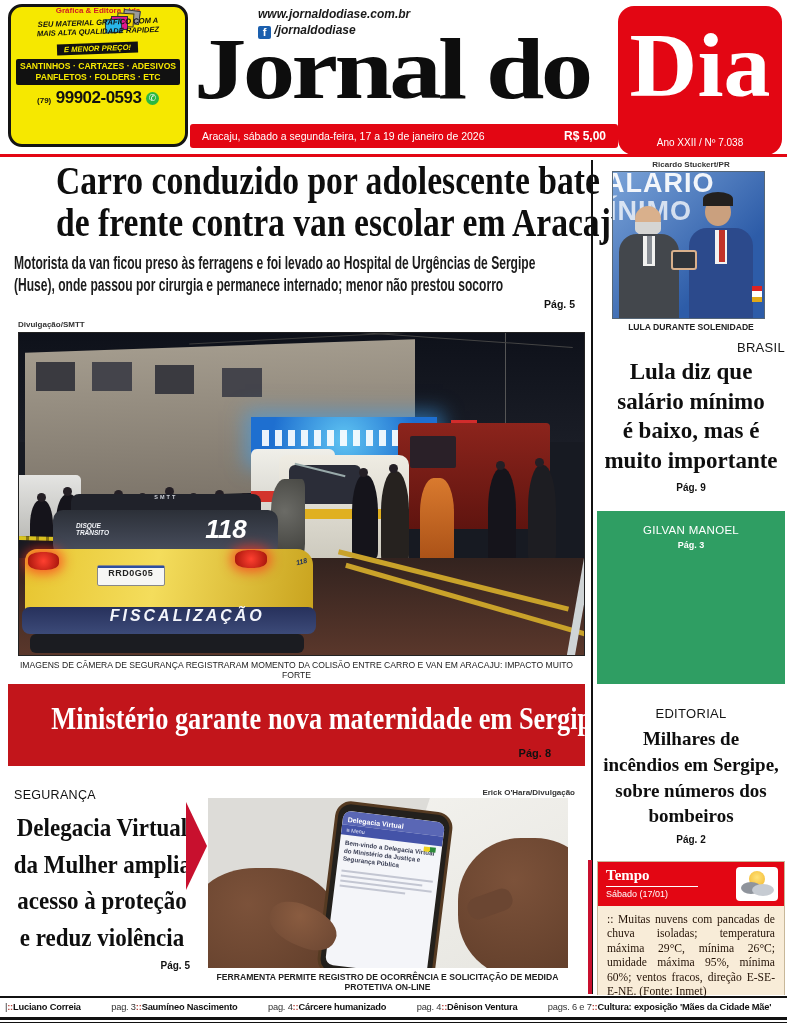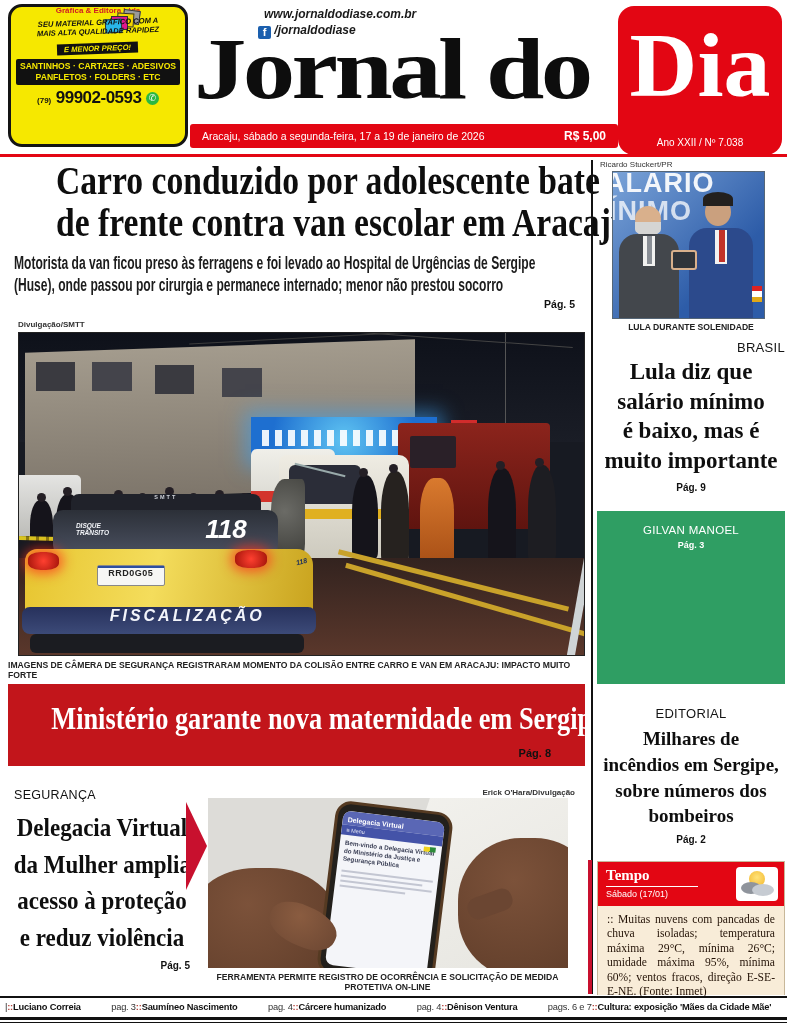--- a/index.html
+++ b/index.html
@@ -18,21 +18,21 @@
   #ad-badge{display:inline-block;background:#111;color:#f6e800;font-size:7.6px;font-weight:bold;
             font-style:italic;padding:1px 7px;transform:rotate(-2deg);margin-top:1px;}
   #ad-services{background:#111;color:#f6e800;font-weight:bold;font-size:8.6px;line-height:1.3;
                margin:4px 5px 0 5px;padding:2px 0;border-radius:2px;}
   #ad-phone{margin-top:3px;font-weight:bold;}
   #ad-phone .ddd{font-size:8px;}
   #ad-phone .num{font-size:17px;letter-spacing:-.5px;}
   .wa{display:inline-block;width:13px;height:13px;border-radius:50%;background:#2bb741;color:#fff;
       font-size:9px;line-height:13px;text-align:center;vertical-align:2px;}
 
-  #mast-web{left:264px;top:7px;font-size:12px;font-weight:bold;font-style:italic;color:#1a1a1a;}
+  #mast-web{left:258px;top:7px;font-size:12px;font-weight:bold;font-style:italic;color:#1a1a1a;}
   #mast-fb{left:258px;top:23px;font-size:12px;font-weight:bold;font-style:italic;color:#1a1a1a;}
   .fb-ic{display:inline-block;width:13px;height:13px;background:#1b5fae;color:#fff;border-radius:2px;
          font-weight:bold;font-size:11px;line-height:13px;text-align:center;font-style:normal;vertical-align:-2px;}
   #mast-title{left:194px;top:26px;font-size:86px;font-weight:bold;line-height:1;letter-spacing:-3px;
               transform:scaleX(1.22);transform-origin:left;color:#0d0d0d;}
   #datebar{left:190px;top:124px;width:428px;height:24px;background:#e30613;border-radius:3px;
            display:flex;align-items:center;justify-content:space-between;padding:0 12px;box-sizing:border-box;color:#fff;}
   #datebar .d{font-size:10.5px;}
   #datebar .p{font-size:12px;font-weight:bold;}
   #diabox{left:618px;top:6px;width:164px;height:149px;background:#e30613;border-radius:16px;text-align:center;}
@@ -42,21 +42,21 @@
 
   
   #lead-hl{left:10px;top:160px;width:575px;text-align:center;font-weight:bold;font-size:40px;
            line-height:1.06;color:#0e0e0e;}
   #lead-hl div{transform:scaleX(.84);transform-origin:center;white-space:nowrap;}
   #lead-sub{left:14px;top:252px;width:575px;font-weight:bold;font-size:18px;line-height:1.23;color:#1c1c1c;}
   #lead-sub div{transform:scaleX(.67);transform-origin:left;white-space:nowrap;}
   #lead-page{left:385px;top:298px;width:190px;text-align:right;font-weight:bold;font-size:10.5px;}
   #lead-credit{left:18px;top:320px;font-size:8px;font-weight:bold;color:#333;}
   #mainphoto{left:18px;top:332px;width:567px;height:324px;background:#171a22;overflow:hidden;border:1px solid #222;box-sizing:border-box;}
-  #lead-cap{left:8px;top:660px;width:577px;text-align:left;font-size:8.6px;font-weight:bold;color:#222;}
+  #lead-cap{left:8px;top:660px;width:577px;text-align:center;font-size:8.6px;font-weight:normal;color:#222;}
 
   
   .sc{position:absolute;}
   .fig{position:absolute;background:#15141b;border-radius:45% 45% 8% 8%;}
   .fig::before{content:"";position:absolute;top:-7px;left:28%;width:9px;height:9px;border-radius:50%;background:#241f25;}
 
   
   #banner{left:8px;top:684px;width:577px;height:82px;background:#c2151b;color:#fff;text-align:center;}
   #banner .t{margin-top:17px;font-weight:bold;font-size:31px;transform:scaleX(.85);white-space:nowrap;}
   #banner .pg{position:absolute;right:34px;bottom:7px;font-size:11px;font-weight:bold;}
@@ -79,21 +79,21 @@
   #phone .screen{position:absolute;left:5px;top:7px;right:5px;bottom:7px;background:#f4f5f9;border-radius:8px;overflow:hidden;}
   #phone .aph{background:#5a67b5;color:#fff;padding:5px 4px 2px 5px;font-size:7px;font-weight:bold;}
   #phone .apm{background:#4453a8;color:#e8eaf5;padding:2px 5px;font-size:5.5px;}
   #phone .apw{padding:4px 5px;font-size:6.3px;color:#3a3f55;font-weight:bold;line-height:1.25;}
   #phone .ln{height:2px;background:#c3c6d2;margin:3px 5px;}
   #phone .flag{position:absolute;right:6px;top:26px;width:12px;height:5px;background:linear-gradient(90deg,#efd11c 50%,#2e8b3a 50%);}
 
   
   #vdiv{left:591px;top:160px;width:2px;height:834px;background:#111;}
   #vred{left:588px;top:860px;width:4px;height:134px;background:#c8102e;}
-  #br-credit{left:600px;top:160px;width:182px;text-align:left;font-size:8px;font-weight:normal;color:#333;}
+  #br-credit{left:600px;top:160px;width:182px;text-align:center;font-size:8px;font-weight:bold;color:#333;}
   #lulaphoto{left:612px;top:171px;width:153px;height:148px;overflow:hidden;
              background:linear-gradient(135deg,#7aa3d8,#2d5ca8 70%);border:1px solid #567;box-sizing:border-box;}
   .bigtxt{position:absolute;color:#fff;font-weight:bold;font-size:27px;letter-spacing:1px;opacity:.92;}
   #br-cap{left:600px;top:322px;width:182px;text-align:center;font-size:8.6px;font-weight:bold;color:#222;}
   .kicker{width:188px;text-align:center;font-size:13px;color:#151515;letter-spacing:.3px;}
   .rcol-hl{width:196px;text-align:center;font-weight:bold;color:#0e0e0e;}
   .pg{font-weight:bold;font-size:10px;color:#111;}
 
   #greenbox{left:597px;top:511px;width:188px;height:173px;background:#2f9e63;text-align:center;color:#fff;}
   #greenbox .gk{margin-top:13px;font-size:11.5px;letter-spacing:.3px;}

